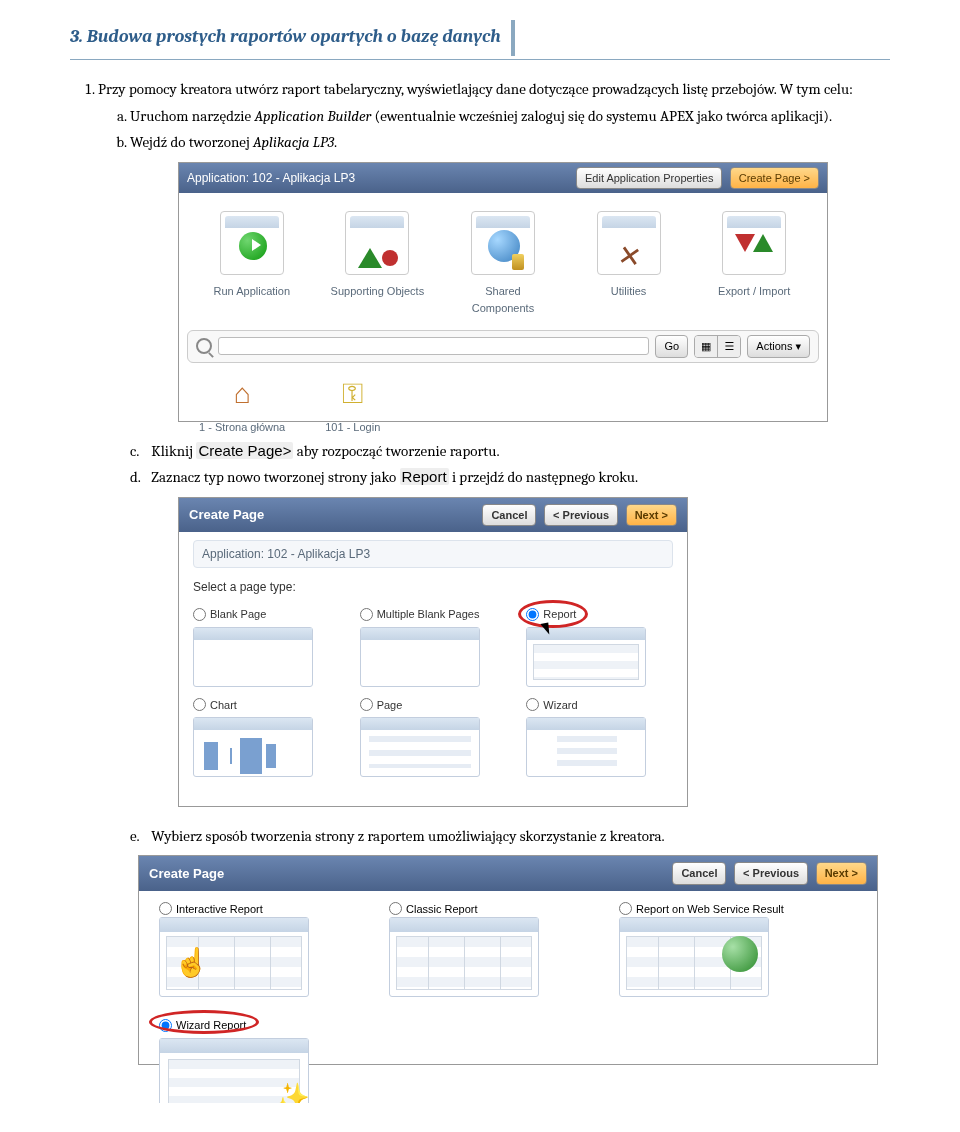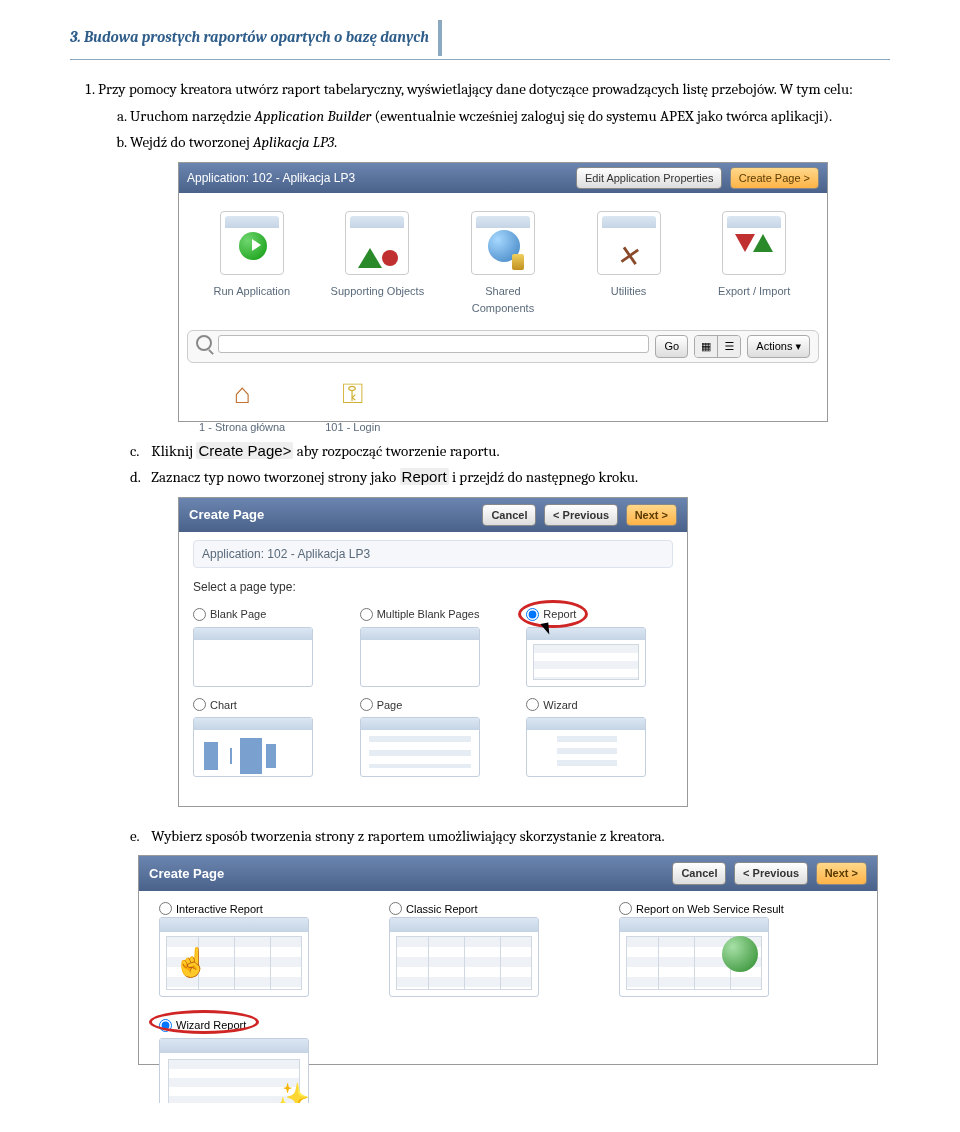--- a/index.html
+++ b/index.html
@@ -7,21 +7,21 @@
     font-family: Cambria, Georgia, serif;
     background: #fff;
     width: 960px;
     padding: 20px 70px 20px 70px;
     color: #000;
     font-size: 15px;
     line-height: 1.5;
   }
   .section-title {
     color: #2e5d8a;
-    font-size: 15px;
+    font-size: 18px;
     font-weight: bold;
     font-style: italic;
     padding-bottom: 3px;
     border-bottom: 1px solid #8aa8c0;
     margin-bottom: 18px;
   }
   .accent-bar {
     display: inline-block;
     width: 4px;
     height: 36px;
@@ -142,21 +142,21 @@
     border-left:10px solid transparent; border-right:10px solid transparent;
     border-top:18px solid #c03030;
   }
   .ico-arrows::before {
     content:""; position:absolute; top:22px; right:12px;
     width:0; height:0;
     border-left:10px solid transparent; border-right:10px solid transparent;
     border-bottom:18px solid #2a8a2a;
   }
   .toolbar {
-    display:flex; align-items:flex-start; gap:6px;
+    display:flex; align-items:center; gap:6px;
     padding:4px 8px; margin:4px 8px;
     border:1px solid #ccc; border-radius:6px;
     font-family: Arial, sans-serif; font-size:11px;
     background:#f8f8f8;
   }
   .toolbar .mag {
     width:16px; height:16px; border:2px solid #888; border-radius:50%;
     position:relative;
   }
   .toolbar .mag::after { content:""; position:absolute; bottom:-4px; right:-4px; width:6px; height:2px; background:#888; transform:rotate(45deg); }

